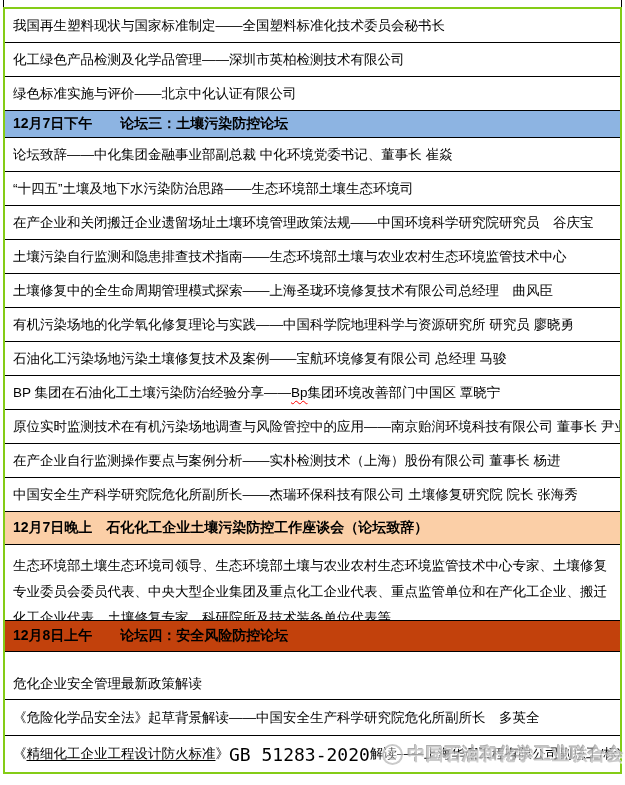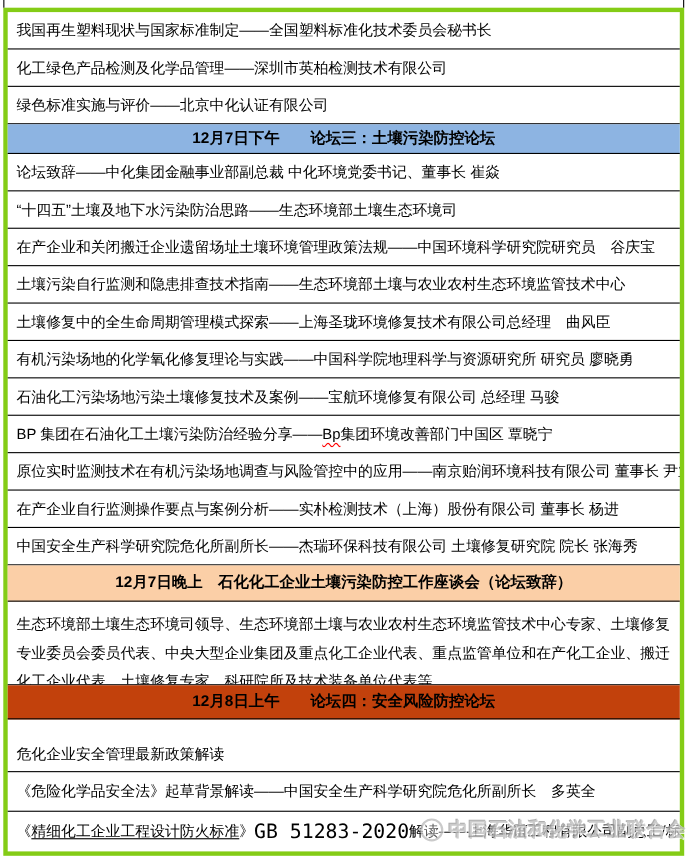--- a/index.html
+++ b/index.html
@@ -12,21 +12,21 @@
     overflow:hidden;
   }
   .table-wrap{
     position:absolute;left:3px;top:0;width:619px;
   }
   .stub{position:absolute;top:0;width:1px;height:7px;background:#000;}
   .stub.left{left:0;}
   .stub.right{right:0;}
   .agenda{
     margin-top:7px;
-    border:4px solid #84cc16;
+    border:2px solid #84cc16;
     box-sizing:border-box;
     width:619px;
     background:#fff;
   }
   .row{
     box-sizing:border-box;
     border-bottom:1px solid #000;
     padding:0 8px;
     display:flex;
     align-items:center;
@@ -36,21 +36,21 @@
   }
   .row:last-child{border-bottom:none;}
   .r34{height:34px;}
   .r27{height:27px;}
   .r33{height:33px;}
   .r98{height:76px;}
   .r31{height:31px;}
   .r32{height:32px;margin-top:16px;}
   .r36{height:36px;}
   .row.header{
-    justify-content:center;
+    justify-content:flex-start;
     font-weight:bold;
     font-size:14px;
     white-space:nowrap;
   }
   .row.multiline{
     display:block;
     white-space:normal;
     line-height:26px;
     padding-top:8px;
     padding-right:6px;

